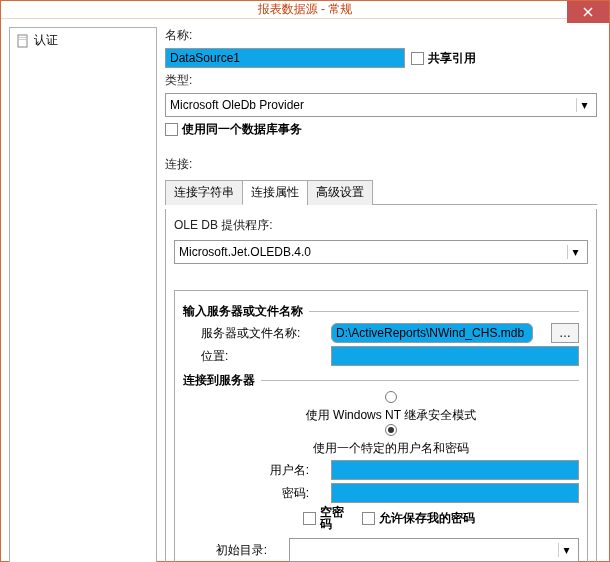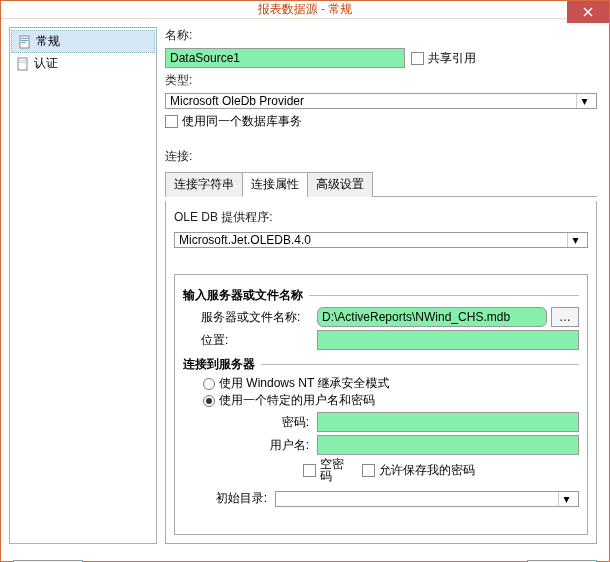--- a/index.html
+++ b/index.html
@@ -10,37 +10,37 @@
 .close-btn { position: absolute; right: 0; top: 0; width: 42px; height: 22px; background: #c75050; color: #fff; display: flex; align-items: center; justify-content: center; cursor: pointer; }
 .close-btn svg { width: 10px; height: 10px; }
 .body { flex: 1; display: flex; padding: 8px; gap: 4px; }
 .sidebar { width: 148px; border: 1px solid #b0b0b0; background: #fff; padding: 2px 0; }
 .side-item { display: flex; align-items: center; gap: 4px; padding: 2px 6px; cursor: pointer; }
 .side-item.selected { background: #d6e8f7; border: 1px dotted #8bb; margin: 0 1px; }
 .side-icon { width: 14px; height: 14px; display: inline-block; }
 .main { flex: 1; display: flex; flex-direction: column; gap: 4px; padding: 0 4px; }
 .row { display: flex; align-items: center; gap: 6px; }
 .label { color: #222; }
-.text-input { border: 1px solid #999; height: 20px; padding: 0 4px; background: #86efac; }
-.dropdown { border: 1px solid #999; height: 16px; display: flex; align-items: center; justify-content: space-between; padding: 0 4px; background: #fff; cursor: pointer; }
+.text-input { border: 1px solid #999; height: 20px; padding: 0 4px; background: #0ea5e9; }
+.dropdown { border: 1px solid #999; height: 24px; display: flex; align-items: center; justify-content: space-between; padding: 0 4px; background: #fff; cursor: pointer; }
 .dropdown-arrow { width: 16px; text-align: center; border-left: 1px solid #ccc; }
-.checkbox { display: flex; align-items: center; gap: 4px; cursor: pointer; }
+.checkbox { display: flex; align-items: center; gap: 4px; cursor: pointer; font-weight: bold; }
 .checkbox-box { width: 13px; height: 13px; border: 1px solid #888; background: #fff; }
 .tabs { display: flex; border-bottom: 1px solid #aaa; margin-top: 2px; }
 .tab { padding: 3px 8px; border: 1px solid #aaa; border-bottom: none; background: #f0f0f0; margin-right: -1px; cursor: pointer; position: relative; top: 1px; }
 .tab.active { background: #fff; border-bottom: 1px solid #fff; }
 .tab-panel { border: 1px solid #aaa; border-top: none; padding: 8px; flex: 1; display: flex; flex-direction: column; gap: 6px; overflow: auto; }
 .group { border: 1px solid #aaa; padding: 6px 8px 24px; margin-top: 20px; }
 .group-title-row { display: flex; align-items: center; margin: 6px 0 2px; }
 .group-title { font-weight: bold; white-space: nowrap; }
 .group-title-row .hr { flex: 1; height: 1px; background: #bbb; margin-left: 6px; }
-.form-row { display: flex; align-items: center; gap: 4px; margin: 3px 0; }
+.form-row { display: flex; align-items: center; gap: 18px; margin: 3px 0; }
 .form-row .flabel { width: 112px; text-align: left; }
 .form-row .flabel.right { text-align: right; padding-right: 4px; }
-.radio { display: flex; align-items: center; gap: 4px; cursor: pointer; margin-left: 20px; }
+.radio { display: flex; align-items: center; gap: 4px; cursor: pointer; margin-left: 20px; flex-direction: column; }
 .radio-circle { width: 12px; height: 12px; border: 1px solid #777; border-radius: 50%; display: flex; align-items: center; justify-content: center; }
 .radio-circle.checked::after { content: ""; width: 6px; height: 6px; background: #333; border-radius: 50%; }
 .browse-btn { width: 28px; height: 20px; border: 1px solid #999; background: #f4f4f4; display: flex; align-items: center; justify-content: center; cursor: pointer; }
 .footer { display: flex; justify-content: space-between; gap: 8px; padding: 8px 12px; border-top: 0; }
 .btn { min-width: 70px; height: 24px; border: 1px solid #999; background: #f4f4f4; cursor: pointer; padding: 0 12px; }
 .sub-checks { display: flex; gap: 14px; margin-left: 120px; }
 .indent { margin-left: 18px; }
 </style>
 </head>
 <body>
@@ -51,31 +51,20 @@
     <div class="close-btn">
       <svg viewBox="0 0 10 10">
           <line x1="1" y1="1" x2="9" y2="9" stroke="#fff" stroke-width="1.5"></line>
           <line x1="9" y1="1" x2="1" y2="9" stroke="#fff" stroke-width="1.5"></line>
         </svg>
     </div>
   </div>
 
   <div class="body">
     <div class="sidebar">
-      <div class="side-item selected">
-        <span class="side-icon">
-          <svg viewBox="0 0 14 14">
-              <rect x="2" y="1" width="9" height="12" fill="#fff" stroke="#888"></rect>
-              <rect x="3" y="3" width="7" height="1" fill="#6aa3d5"></rect>
-              <rect x="3" y="5" width="7" height="1" fill="#6aa3d5"></rect>
-              <rect x="3" y="7" width="5" height="1" fill="#6aa3d5"></rect>
-            </svg>
-        </span>
-        <span>常规</span>
-      </div>
       <div class="side-item">
         <span class="side-icon">
           <svg viewBox="0 0 14 14">
               <rect x="2" y="1" width="9" height="12" fill="#fff" stroke="#888"></rect>
               <rect x="3" y="3" width="7" height="1" fill="#ccc"></rect>
               <rect x="3" y="5" width="7" height="1" fill="#ccc"></rect>
             </svg>
         </span>
         <span>认证</span>
       </div>
@@ -138,26 +127,26 @@
           </div>
           <div class="radio">
             <span class="radio-circle"></span>
             <span>使用 Windows NT 继承安全模式</span>
           </div>
           <div class="radio">
             <span class="radio-circle checked"></span>
             <span>使用一个特定的用户名和密码</span>
           </div>
           <div class="form-row indent">
+            <span class="flabel right">用户名:</span>
+            <input class="text-input" style="flex: 1 1 0%;" value="">
+          </div>
+          <div class="form-row indent">
             <span class="flabel right">密码:</span>
             <input class="text-input" type="password" style="flex: 1 1 0%;" value="">
-          </div>
-          <div class="form-row indent">
-            <span class="flabel right">用户名:</span>
-            <input class="text-input" style="flex: 1 1 0%;" value="">
           </div>
           <div class="sub-checks">
             <label class="checkbox">
               <span class="checkbox-box"></span>
               <span style="max-width:28px;line-height:1">空密码</span>
             </label>
             <label class="checkbox">
               <span class="checkbox-box"></span>
               <span>允许保存我的密码</span>
             </label>

